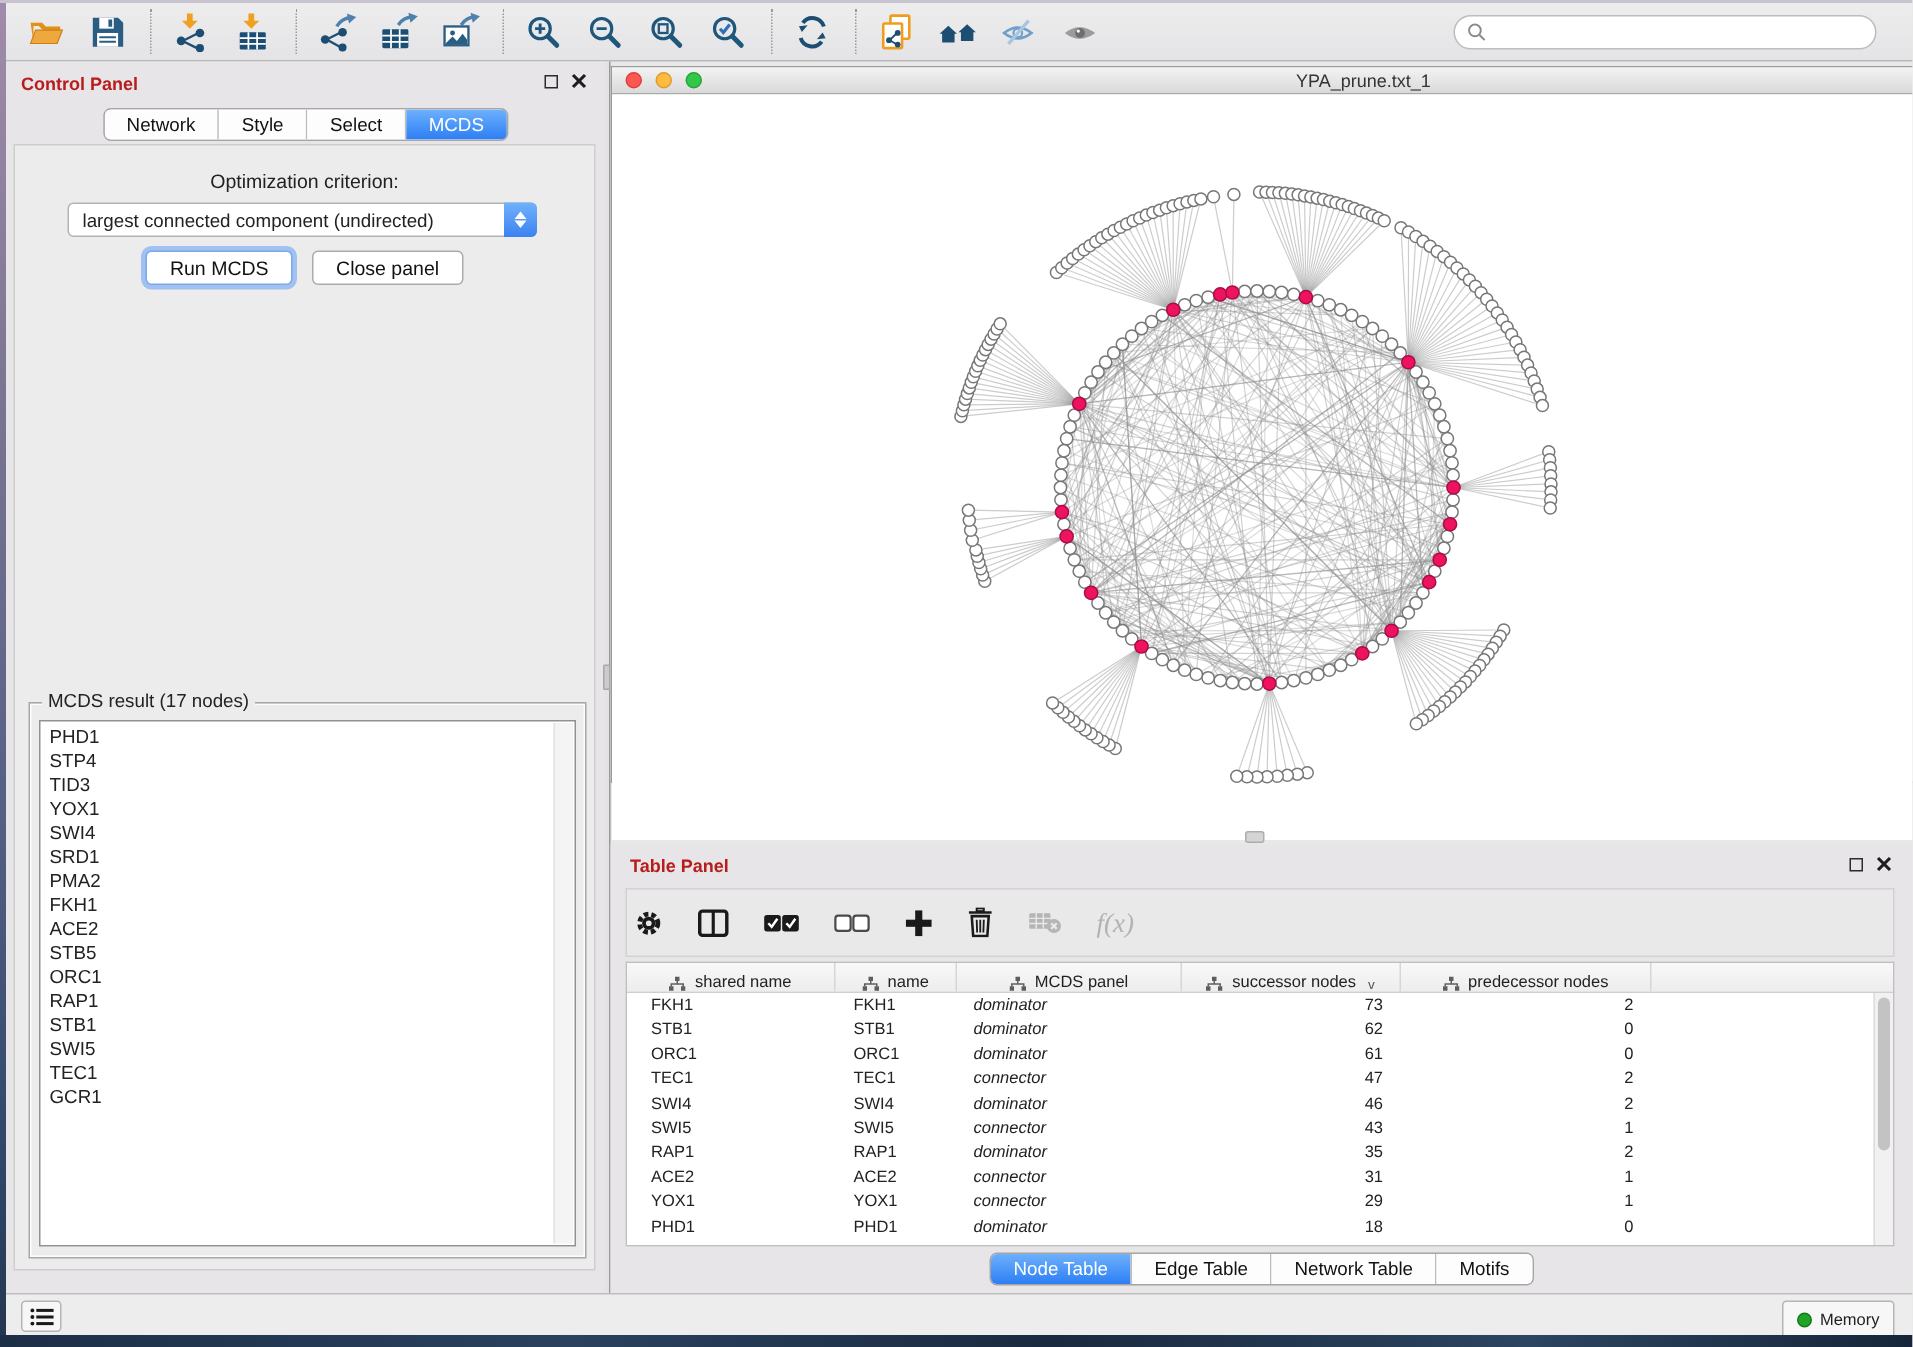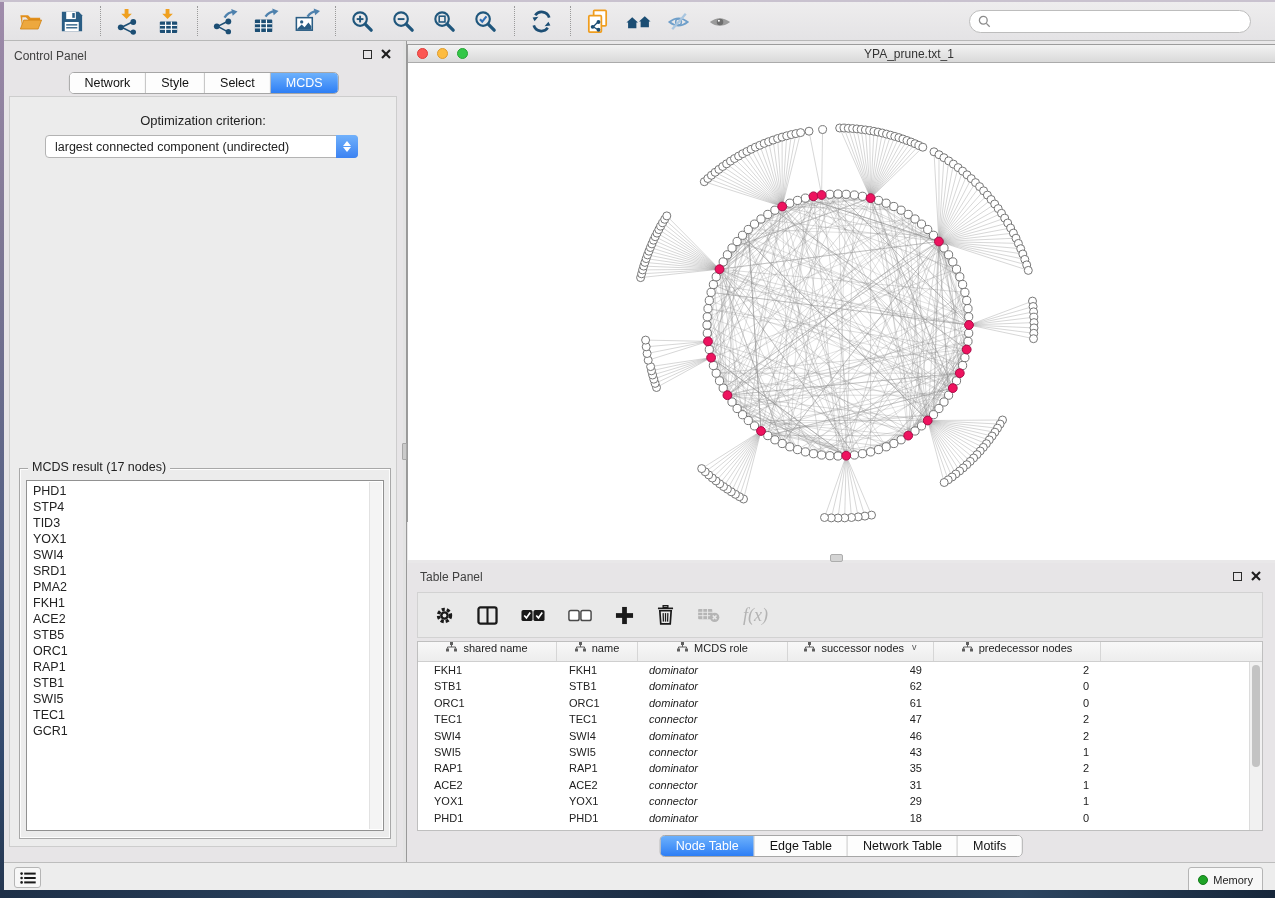--- a/index.html
+++ b/index.html
@@ -20,21 +20,21 @@
   .tbtn { width:32px; height:32px; display:flex; align-items:center; justify-content:center; margin-right:9px; }
   .tbtn svg { width:27px; height:27px; }
   .tsep { width:0; height:30px; border-left:1px dotted #9a9a9a; margin:0 10px 0 4px; }
   #search-wrap { margin-left:auto; margin-right:14px; width:282px; height:23px; background:#fff;
     border:1px solid #bdbdbd; border-radius:12px; display:flex; align-items:center; padding:0 8px; }
   #search-wrap svg { width:13px; height:13px; margin-right:6px; flex:none; }
   #search-input { border:none; outline:none; flex:1; font-size:12px; font-family:"Liberation Sans",sans-serif; background:transparent; }
 
   
   #control-panel { left:4px; top:41px; width:399px; height:821px; background:#e7e5e7; }
-  .panel-title { font-size:12px; color:#404040; }
+  .panel-title { font-size:12px; color:#b91c1c;font-weight:bold; }
   #cp-title { left:10px; top:8px; }
   .win-btns { position:absolute; top:8px; display:flex; gap:9px; align-items:center; }
   #cp-btns { right:12px; } #tp-btns { right:14px; }
   .float-ico { width:9px; height:9px; border:1.6px solid #2b2b2b; display:inline-block; }
   .close-ico svg { width:10px; height:10px; display:block; }
 
   .seg-tabs { display:flex; background:#fff; border:1px solid #a6a6a6; border-radius:5px; overflow:hidden; }
   .seg-tab { font-size:12.5px; padding:3px 15px; border-right:1px solid #bcbcbc; color:#111; background:#fdfdfd; white-space:nowrap; }
   .seg-tab:last-child { border-right:none; }
   .seg-tab.active { background:linear-gradient(#6db1fc,#2d7ef5); color:#fff; }
@@ -74,29 +74,29 @@
   #light-min { left:29px; background:#fdbc40; border:0.5px solid #de9b2d; }
   #light-zoom { left:49px; background:#33c748; border:0.5px solid #27a435; }
   #net-title { position:absolute; left:501px; transform:translateX(-50%); top:2px; font-size:12px; color:#333; white-space:nowrap; }
   #net-canvas { position:relative; width:100%; height:497px; background:#fff; overflow:hidden; }
   #graph-svg { position:absolute; left:0; top:0; }
 
   
   #table-panel { left:407px; top:563px; right:0; height:299px; background:#e7e5e7; }
   #tp-title { left:13px; top:7px; }
   #tp-toolbar { left:10px; right:12px; top:29px; height:46px; border:1px solid #d2d2d2; background:#e9e9e9;
-    display:flex; align-items:center; padding-left:17px; gap:23px; }
+    display:flex; align-items:center; padding-left:5px; gap:23px; }
   .tpbtn { display:flex; align-items:center; justify-content:center; }
   .tpbtn svg { display:block; }
   #fx-btn { font-family:"Liberation Serif",serif; font-style:italic; font-size:18px; color:#b3b3b3; }
 
   #tp-table { left:10px; right:12px; top:78px; height:190px; background:#fff; border:1px solid #bfbfbf; overflow:hidden; }
   #thead { display:grid; grid-template-columns:139px 81px 150px 146px 167px 1fr; height:20px;
     background:linear-gradient(#f8f8f8,#ededed); border-bottom:1px solid #cfcfcf; }
-  .th { display:flex; align-items:flex-start; justify-content:center; gap:6px; font-size:11px; color:#222;
+  .th { display:flex; align-items:flex-end; justify-content:center; gap:6px; font-size:11px; color:#222;
     border-right:1px solid #d6d6d6; overflow:hidden; white-space:nowrap; }
   .th:last-child { border-right:none; }
   .th svg { flex:none; }
   .sort-chev { font-size:9px; color:#555; margin-left:2px; }
   .tr { display:grid; grid-template-columns:139px 81px 150px 146px 167px 1fr; height:16.4px; }
   .td { font-size:11px; line-height:16.4px; white-space:nowrap; overflow:hidden; }
   .td.c0 { padding-left:16px; } .td.c1 { padding-left:12px; } .td.c2 { padding-left:11px;font-style:italic; }
   .td.num { text-align:right; padding-right:12px; }
   #tbody-scroll { position:absolute; right:0; top:20px; bottom:0; width:13px; background:#f1f1f1; border-left:1px solid #dcdcdc; }
   #tbody-thumb { position:absolute; left:2px; top:3px; width:8px; height:102px; background:#c3c3c3; border-radius:5px; }
@@ -288,20 +288,24 @@
     </div>
   <div id="cp-inner" class="abs">
     <div id="criterion" class="abs">
       <span id="criterion-value">largest connected component (undirected)</span>
       <span id="criterion-stepper">
           <span class="chev-up"></span>
           <span class="chev-dn"></span>
         </span>
     </div>
     <div id="opt-label" class="abs">Optimization criterion:</div>
+    <div id="cp-buttons" class="abs">
+      <button class="btn focused">Run MCDS</button>
+      <button class="btn">Close panel</button>
+    </div>
     <div id="result-group" class="abs">
       <div id="result-legend">MCDS result (17 nodes)</div>
       <div id="result-list">
         <div id="result-items">
             <div class="result-item">PHD1</div>
             <div class="result-item">STP4</div>
             <div class="result-item">TID3</div>
             <div class="result-item">YOX1</div>
             <div class="result-item">SWI4</div>
             <div class="result-item">SRD1</div>
@@ -1162,21 +1166,21 @@
         </div>
         <div class="th">
           <svg width="11" height="10" viewBox="0 0 11 10">
             <g fill="#5e5e5e">
               <rect x="4" y="0" width="3" height="3"></rect>
               <rect x="0" y="6.5" width="3" height="3"></rect>
               <rect x="8" y="6.5" width="3" height="3"></rect>
             </g>
             <path d="M5.5 3v2M1.5 6.5V5h8v1.5" stroke="#5e5e5e" fill="none" stroke-width="1"></path>
           </svg>
-          <span>MCDS role</span>
+          <span>MCDS panel</span>
         </div>
         <div class="th">
           <svg width="11" height="10" viewBox="0 0 11 10">
             <g fill="#5e5e5e">
               <rect x="4" y="0" width="3" height="3"></rect>
               <rect x="0" y="6.5" width="3" height="3"></rect>
               <rect x="8" y="6.5" width="3" height="3"></rect>
             </g>
             <path d="M5.5 3v2M1.5 6.5V5h8v1.5" stroke="#5e5e5e" fill="none" stroke-width="1"></path>
           </svg>
@@ -1194,21 +1198,21 @@
           </svg>
           <span>predecessor nodes</span>
         </div>
         <div class="th"></div>
       </div>
     <div id="tbody">
         <div class="tr">
           <div class="td c0 ">FKH1</div>
           <div class="td c1 ">FKH1</div>
           <div class="td c2 ">dominator</div>
-          <div class="td  num">49</div>
+          <div class="td  num">73</div>
           <div class="td  num">2</div>
           <div class="td"></div>
         </div>
         <div class="tr">
           <div class="td c0 ">STB1</div>
           <div class="td c1 ">STB1</div>
           <div class="td c2 ">dominator</div>
           <div class="td  num">62</div>
           <div class="td  num">0</div>
           <div class="td"></div>

